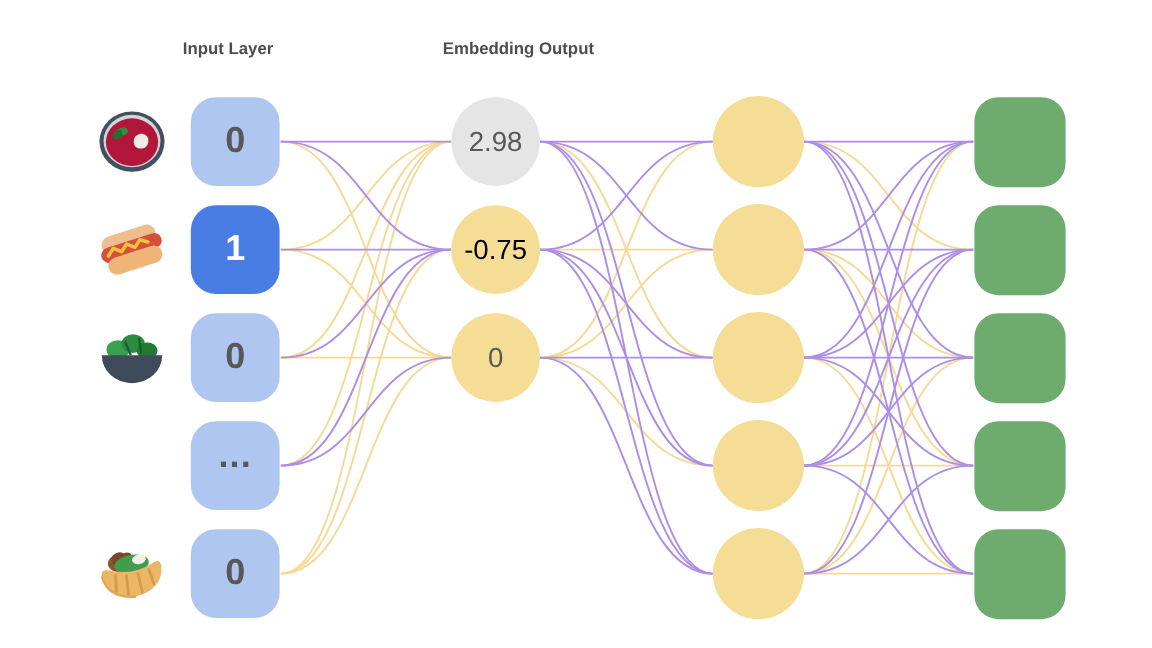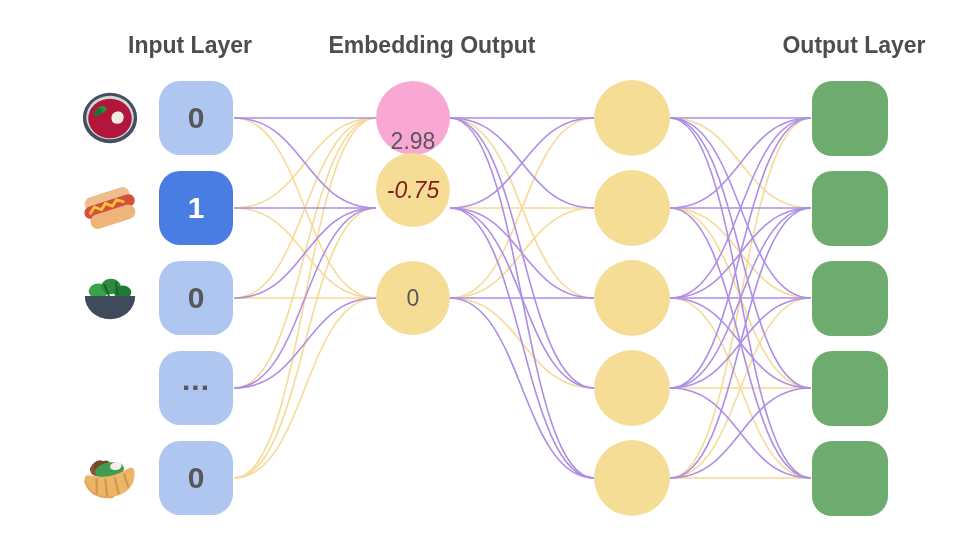--- a/index.html
+++ b/index.html
@@ -9,21 +9,21 @@
     font-family:"Liberation Sans", sans-serif;
     overflow:hidden;
     position:relative;
   }
   #canvas{position:absolute;left:0;top:0;width:960px;height:540px;}
   #edges{position:absolute;left:0;top:0;}
   .layer-title{
     position:absolute;
     top:32px;
     transform:translateX(-50%);
-    font-size:23px;
+    font-size:14px;
     font-weight:bold;
     white-space:nowrap;
   }
   .node{
     position:absolute;
     display:flex;
     align-items:center;
     justify-content:center;
     box-sizing:border-box;
   }
@@ -109,21 +109,20 @@
       <path d="M 670 388 C 740.5 388, 740.5 118, 811 118" fill="none" stroke="#ad8ee6" stroke-width="1.6"></path>
       <path d="M 670 388 C 740.5 388, 740.5 208, 811 208" fill="none" stroke="#ad8ee6" stroke-width="1.6"></path>
       <path d="M 670 388 C 740.5 388, 740.5 298, 811 298" fill="none" stroke="#ad8ee6" stroke-width="1.6"></path>
       <path d="M 670 388 C 740.5 388, 740.5 478, 811 478" fill="none" stroke="#ad8ee6" stroke-width="1.6"></path>
       <path d="M 670 478 C 740.5 478, 740.5 208, 811 208" fill="none" stroke="#ad8ee6" stroke-width="1.6"></path>
       <path d="M 670 478 C 740.5 478, 740.5 388, 811 388" fill="none" stroke="#ad8ee6" stroke-width="1.6"></path>
     </svg>
 
   <div class="layer-title" style="left: 190px; color: rgb(77, 77, 79);">Input Layer</div>
   <div class="layer-title" style="left: 432px; color: rgb(77, 77, 79);">Embedding Output</div>
-  <div class="layer-title" style="left: 854px; color: rgb(77, 77, 79);">Output Layer</div>
 
   <div id="nodes">
       <div class="food-icon" style="left: 79px; top: 87px;">
         <svg viewBox="0 0 64 64">
     <ellipse cx="32" cy="32" rx="28" ry="26" fill="#434e5e"></ellipse>
     <ellipse cx="32" cy="31.5" rx="24.5" ry="22.5" fill="#d3d7dc"></ellipse>
     <ellipse cx="32" cy="32.5" rx="22.5" ry="20.5" fill="#b2163a"></ellipse>
     <path d="M40 25 q7 1 6 7.5 q-1 5.5 -6.5 5.5 q-5.5 0 -6 -5.5 q-0.5 -6 6.5 -7.5 z" fill="#f2ebe4"></path>
     <path d="M19 22 q7 -5 10 1 q-4 6 -10 2 z" fill="#2f8f3e"></path>
     <path d="M15 28 q1 -7 8 -6 q2 6 -3 8 q-4 1 -5 -2 z" fill="#237032"></path>
@@ -169,24 +168,24 @@
       <ellipse cx="40" cy="21" rx="6" ry="4" fill="#f4efe8"></ellipse>
       <path d="M6 30 Q8 50 32 52 Q56 50 58 30 Q58 23 51 26 Q32 34 13 26 Q6 23 6 30 Z" fill="#edb568"></path>
       <path d="M18 31 L16 45 M27 33 L26 49 M37 33 L38 49 M47 31 L49 44" stroke="#d29a4e" stroke-width="2.4" stroke-linecap="round"></path>
       <path d="M6 30 Q8 50 32 52" fill="none" stroke="#e0a657" stroke-width="2"></path>
     </g>
         </svg>
       </div>
       <div class="node input-node" style="left: 159px; top: 441px; background: rgb(174, 198, 240); color: rgb(88, 88, 90);">
         <span>0</span>
       </div>
-      <div class="node emb-node" style="left: 376px; top: 81px; background: #f9a8d4; color: rgb(88, 88, 90); align-items: flex-end;">
+      <div class="node emb-node" style="left: 376px; top: 81px; background: #e5e5e5; color: rgb(88, 88, 90);">
         <span>2.98</span>
       </div>
-      <div class="node emb-node" style="left: 376px; top: 153px; background: rgb(246, 221, 150); color: #7f1d1d; font-style: italic;">
+      <div class="node emb-node" style="left: 376px; top: 171px; background: rgb(246, 221, 150); color: #000000;">
         <span>-0.75</span>
       </div>
       <div class="node emb-node" style="left: 376px; top: 261px; background: rgb(246, 221, 150); color: rgb(88, 88, 90);">
         <span>0</span>
       </div>
       <div class="node hidden-node" style="left: 594px; top: 80px; background: rgb(246, 221, 150);"></div>
       <div class="node hidden-node" style="left: 594px; top: 170px; background: rgb(246, 221, 150);"></div>
       <div class="node hidden-node" style="left: 594px; top: 260px; background: rgb(246, 221, 150);"></div>
       <div class="node hidden-node" style="left: 594px; top: 350px; background: rgb(246, 221, 150);"></div>
       <div class="node hidden-node" style="left: 594px; top: 440px; background: rgb(246, 221, 150);"></div>

